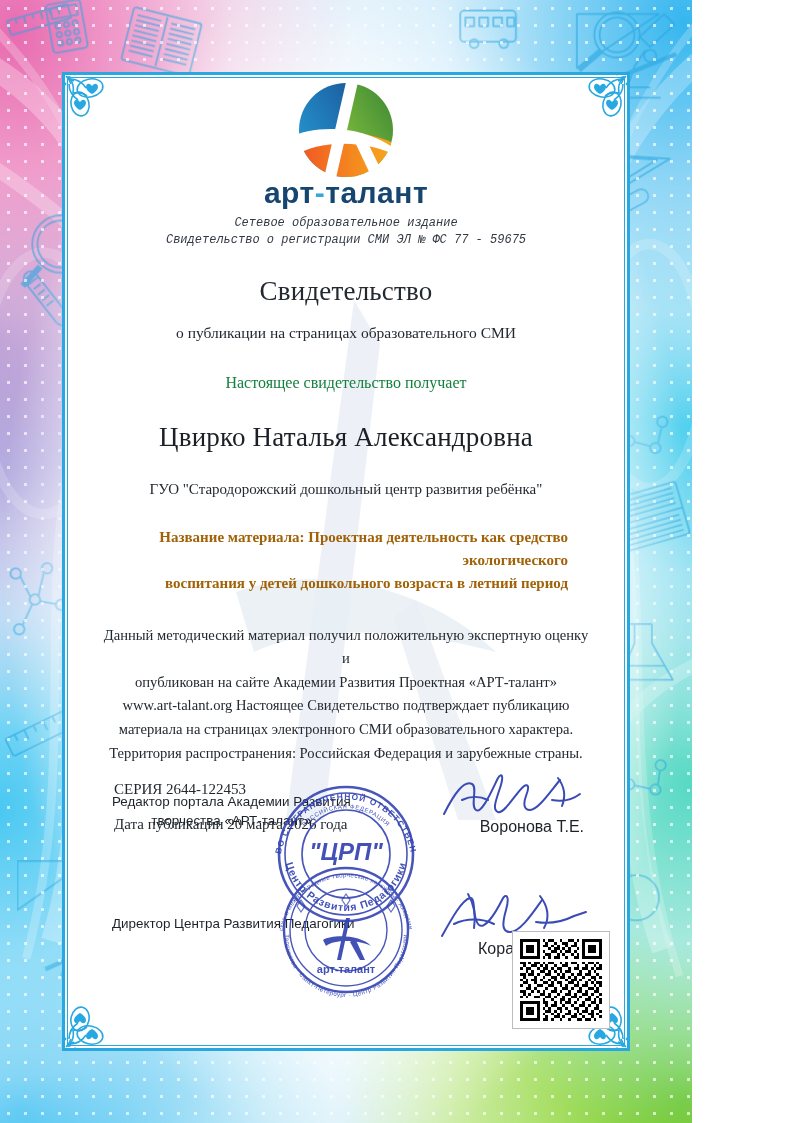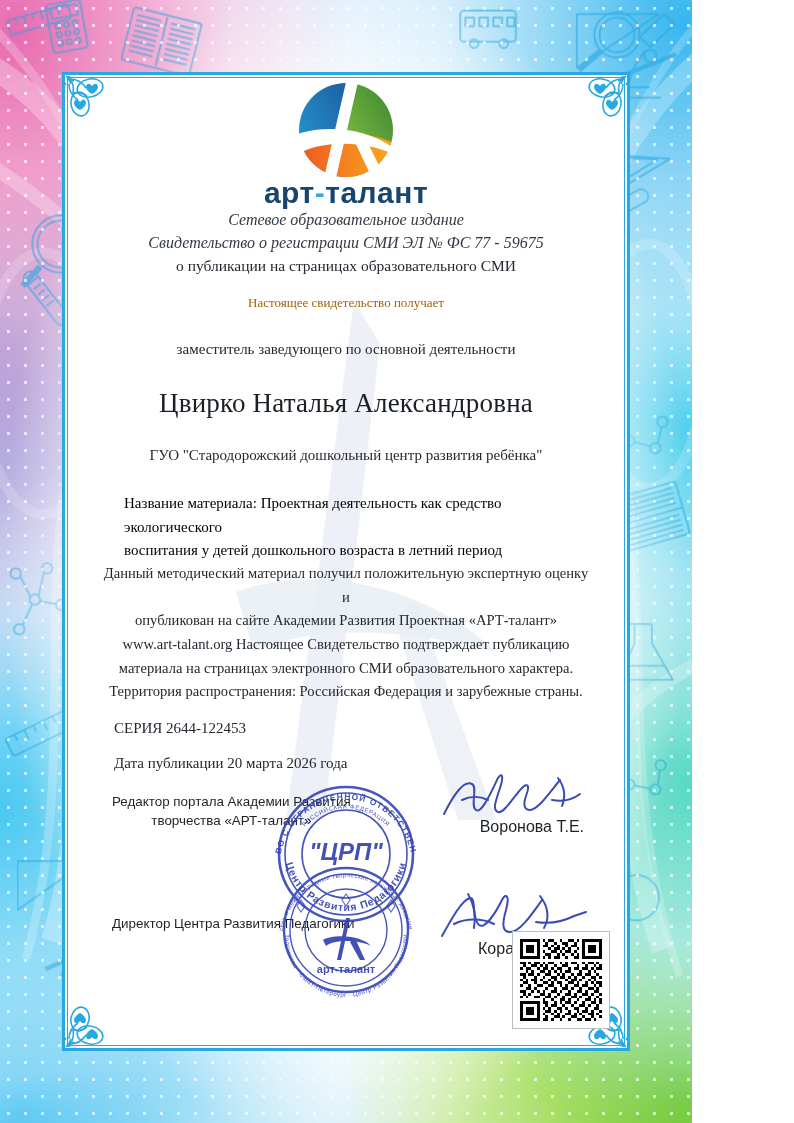--- a/index.html
+++ b/index.html
@@ -91,60 +91,61 @@
 
   .logo-wrap { text-align: center; padding-top: 6px; }
   .logo-mark { width: 120px; height: 104px; display: block; margin: 0 auto; }
   .logo-word {
     font-family: "Liberation Sans", sans-serif;
     font-size: 30px; font-weight: 700; letter-spacing: .5px;
     color: #16456f; line-height: 1; margin-top: -4px;
   }
   .logo-word .dash { color: #35a8dd; }
   .logo-sub {
-    font-family: Liberation Serif, serif;
-    font-style: italic; font-size: 16px; color: #333a44;
-    line-height: 1.45; 
+    font-family: Liberation Mono, monospace;
+    font-style: italic; font-size: 12px; color: #333a44;
+    line-height: 1.45; margin-top: 7px;
   }
 
   .doc-title {
     text-align: center;
     font-size: 27px; color: #232930;
     margin-top: 26px; letter-spacing: .2px;
   }
   .doc-sub {
     text-align: center;
     font-size: 15.5px; color: #232930;
-    margin-top: 3px;
+    margin-top: 17px;
   }
   .line-gets {
-    text-align: center; font-size: 13px; color: #a16207;
-    margin-top: 20px;
+    text-align: center; font-size: 16px; color: #15803d;
+    margin-top: 32px;
   }
   .line-role {
     text-align: center; font-size: 15px; color: #232930;
     margin-top: 30px;
   }
   .recipient {
     text-align: center;
     font-size: 27px; color: #1b2026;
     margin-top: 30px; letter-spacing: .2px;
   }
   .org {
     text-align: center; font-size: 15px; color: #232930;
     margin-top: 28px;
   }
   .material {
-    text-align: left; font-size: 15px; color: #000000;
+    text-align: right; font-size: 15px; color: #a16207;
     margin-top: 28px; line-height: 1.55;
     padding: 0 40px;
+    font-weight: bold;
   }
   .body-para {
     text-align: center; font-size: 14.6px; color: #232930;
-    line-height: 1.62;
+    margin-top: 28px; line-height: 1.62;
     padding: 0 18px;
   }
   .series {
     font-size: 15px; color: #232930;
     margin-top: 16px; padding-left: 30px;
   }
   .pubdate {
     font-size: 15px; color: #232930;
     margin-top: 18px; padding-left: 30px;
   }
@@ -493,24 +494,24 @@
           <path d="M77,55 L99,100 L86,100 L68,62 Z"></path>
         </g>
       </svg>
       <div class="logo-word"><span>арт</span><span class="dash">-</span><span>талант</span></div>
       <div class="logo-sub">
         <div>Сетевое образовательное издание</div>
         <div>Свидетельство о регистрации СМИ ЭЛ № ФС 77 - 59675</div>
       </div>
     </div>
 
+    <div class="doc-title">Свидетельство</div>
     <div class="doc-sub">о публикации на страницах образовательного СМИ</div>
 
     <div class="line-gets">Настоящее свидетельство получает</div>
-    <div class="line-role">заместитель заведующего по основной деятельности</div>
     <div class="recipient">Цвирко Наталья Александровна</div>
     <div class="org">ГУО "Стародорожский дошкольный центр развития ребёнка"</div>
 
     <div class="material">
       <div>Название материала: Проектная деятельность как средство экологического</div>
       <div>воспитания у детей дошкольного возраста в летний период</div>
     </div>
 
     <div class="body-para">
       <div>Данный методический материал получил положительную экспертную оценку и</div>

